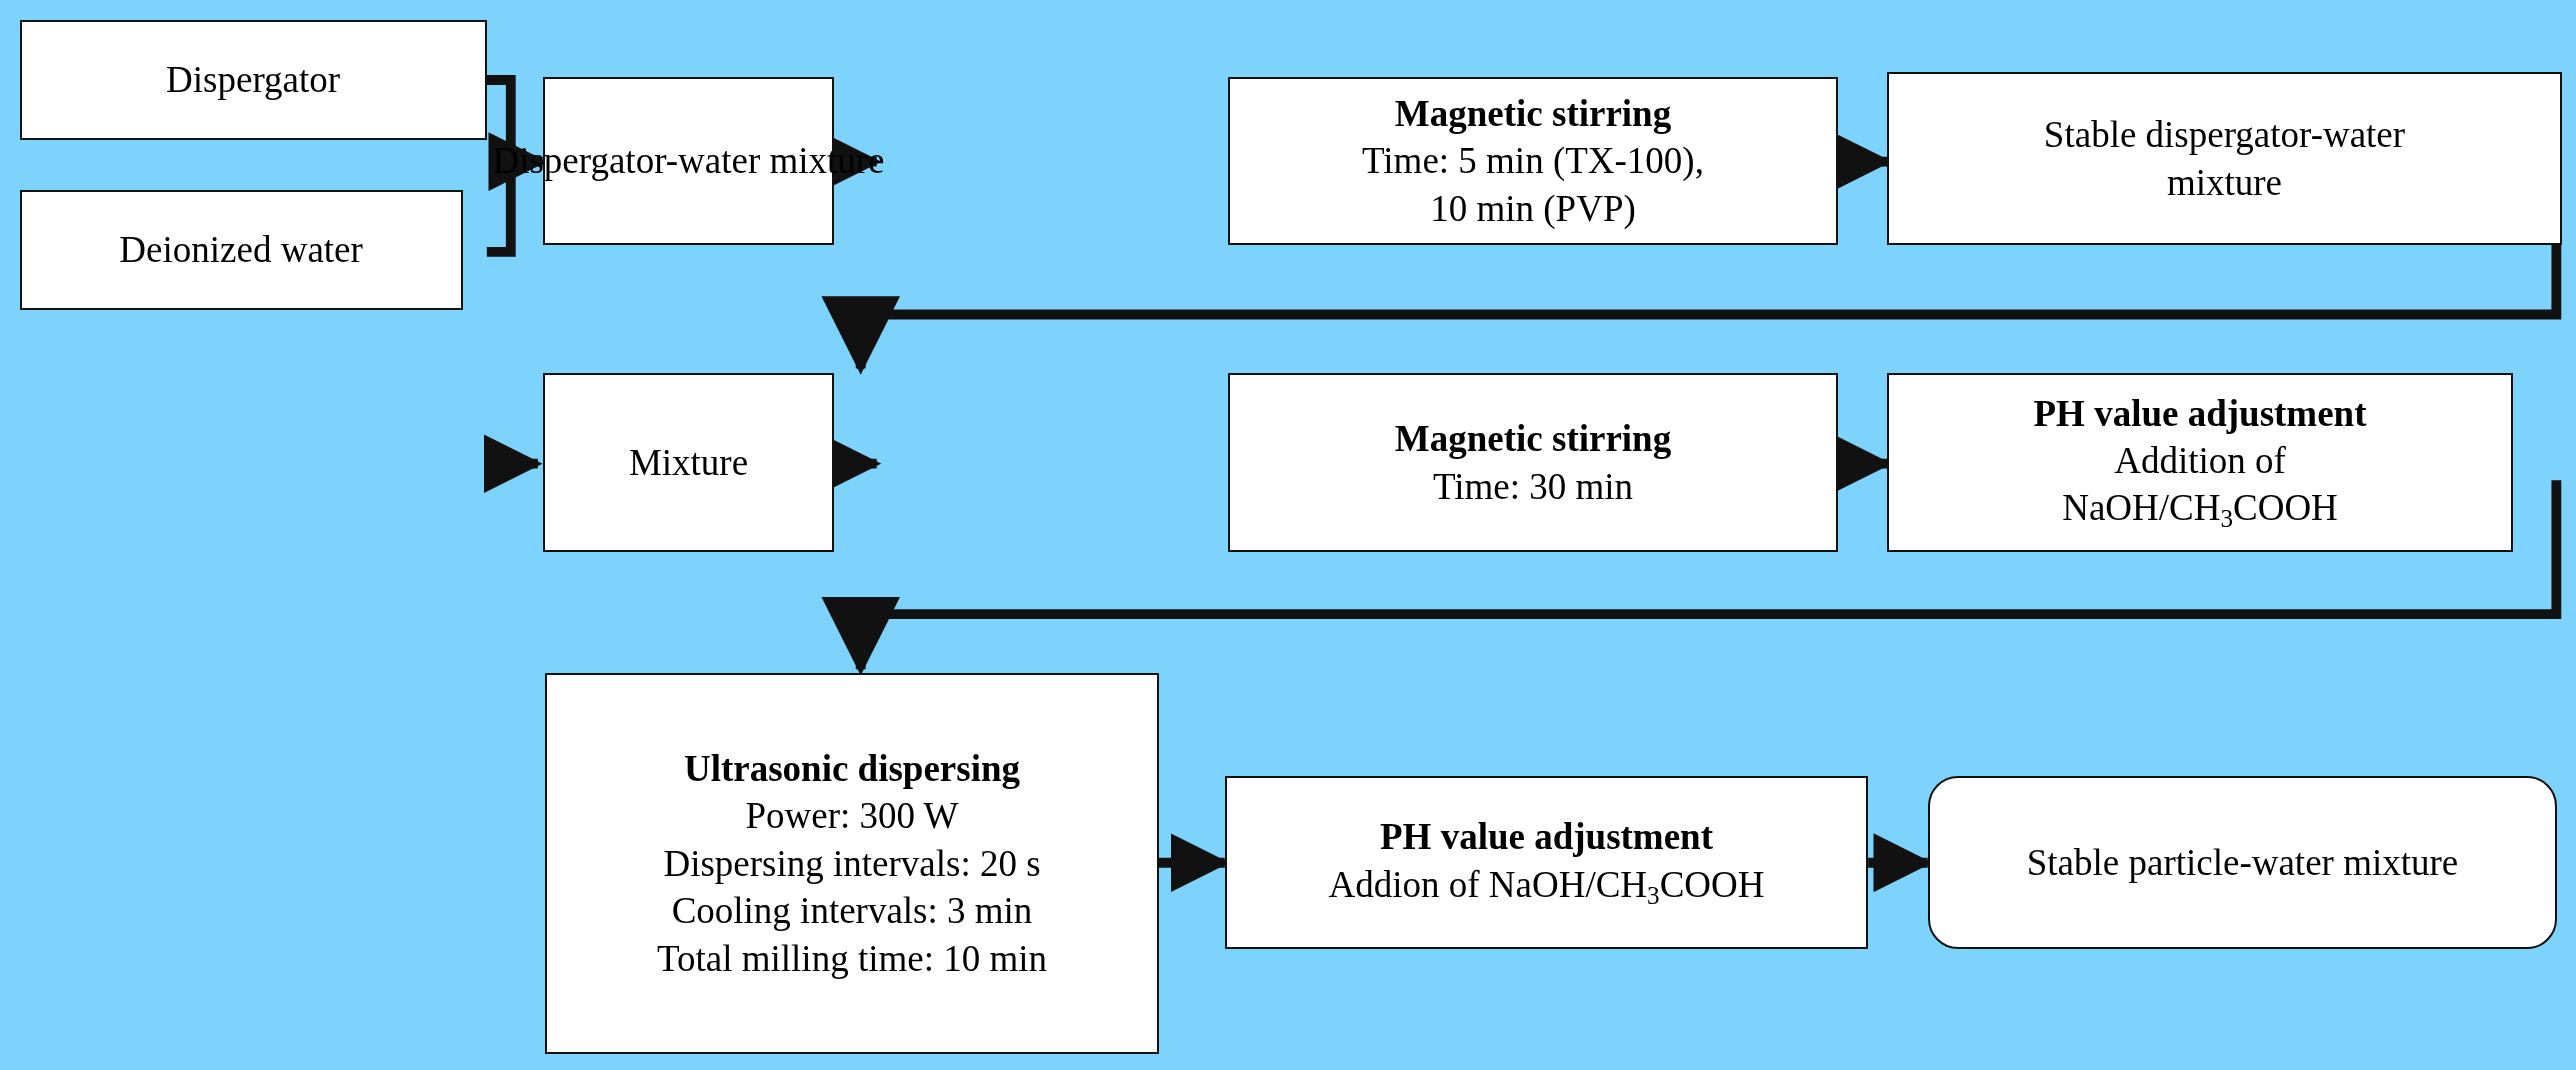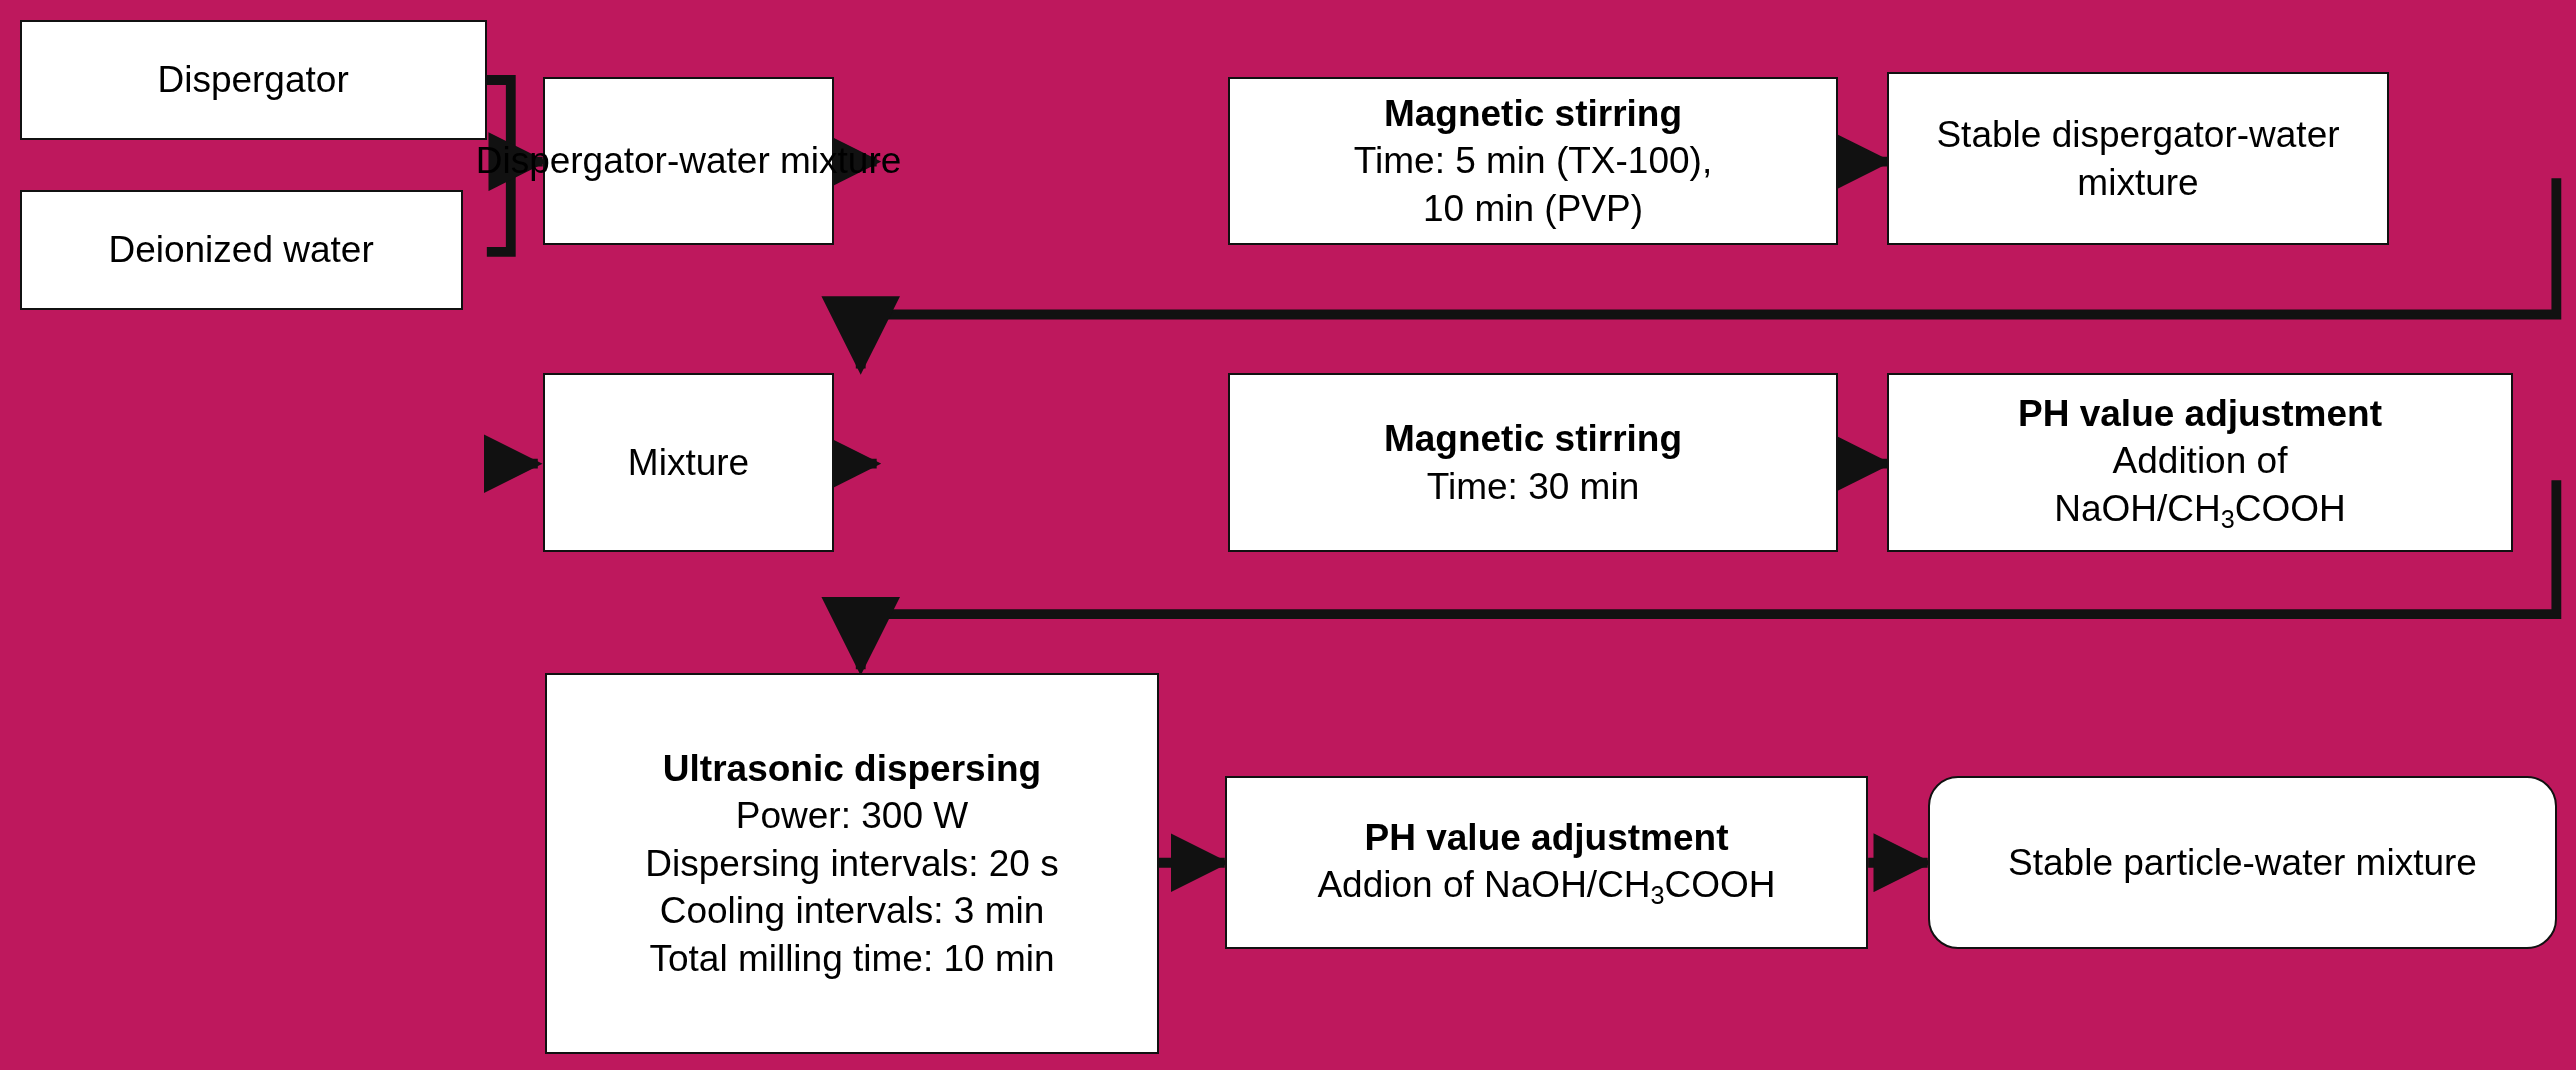--- a/index.html
+++ b/index.html
@@ -5,22 +5,22 @@
 <style>
   html, body {
     margin: 0;
     padding: 0;
     background: #ffffff;
   }
   #stage {
     position: relative;
     width: 2576px;
     height: 1071px;
-    background: #be185d;
-    font-family: Liberation Sans, sans-serif;
+    background: #7dd3fc;
+    font-family: Liberation Serif, serif;
     color: #000000;
     overflow: hidden;
   }
   .node {
     position: absolute;
     box-sizing: border-box;
     border: 2.5px solid #111111;
     background: #ffffff;
     display: flex;
     flex-direction: column;
@@ -112,21 +112,21 @@
   <div class="node" style="left:543px; top:77px; width:291px; height:168px;">
     <span class="line">Dispergator-water mixture</span>
   </div>
 
   <div class="node" style="left:1228px; top:77px; width:610px; height:168px;">
     <span class="line bold">Magnetic stirring</span>
     <span class="line">Time: 5 min (TX-100),</span>
     <span class="line">10 min (PVP)</span>
   </div>
 
-  <div class="node" style="left:1887px; top:72px; width:502px; height:173px;text-align:right;">
+  <div class="node" style="left:1887px; top:72px; width:675px; height:173px;text-align:right;">
     <span class="line">Stable dispergator-water</span>
     <span class="line">mixture</span>
   </div>
 
 
   <div class="node" style="left:543px; top:373px; width:291px; height:179px;">
     <span class="line">Mixture</span>
   </div>
 
   <div class="node" style="left:1228px; top:373px; width:610px; height:179px;">

